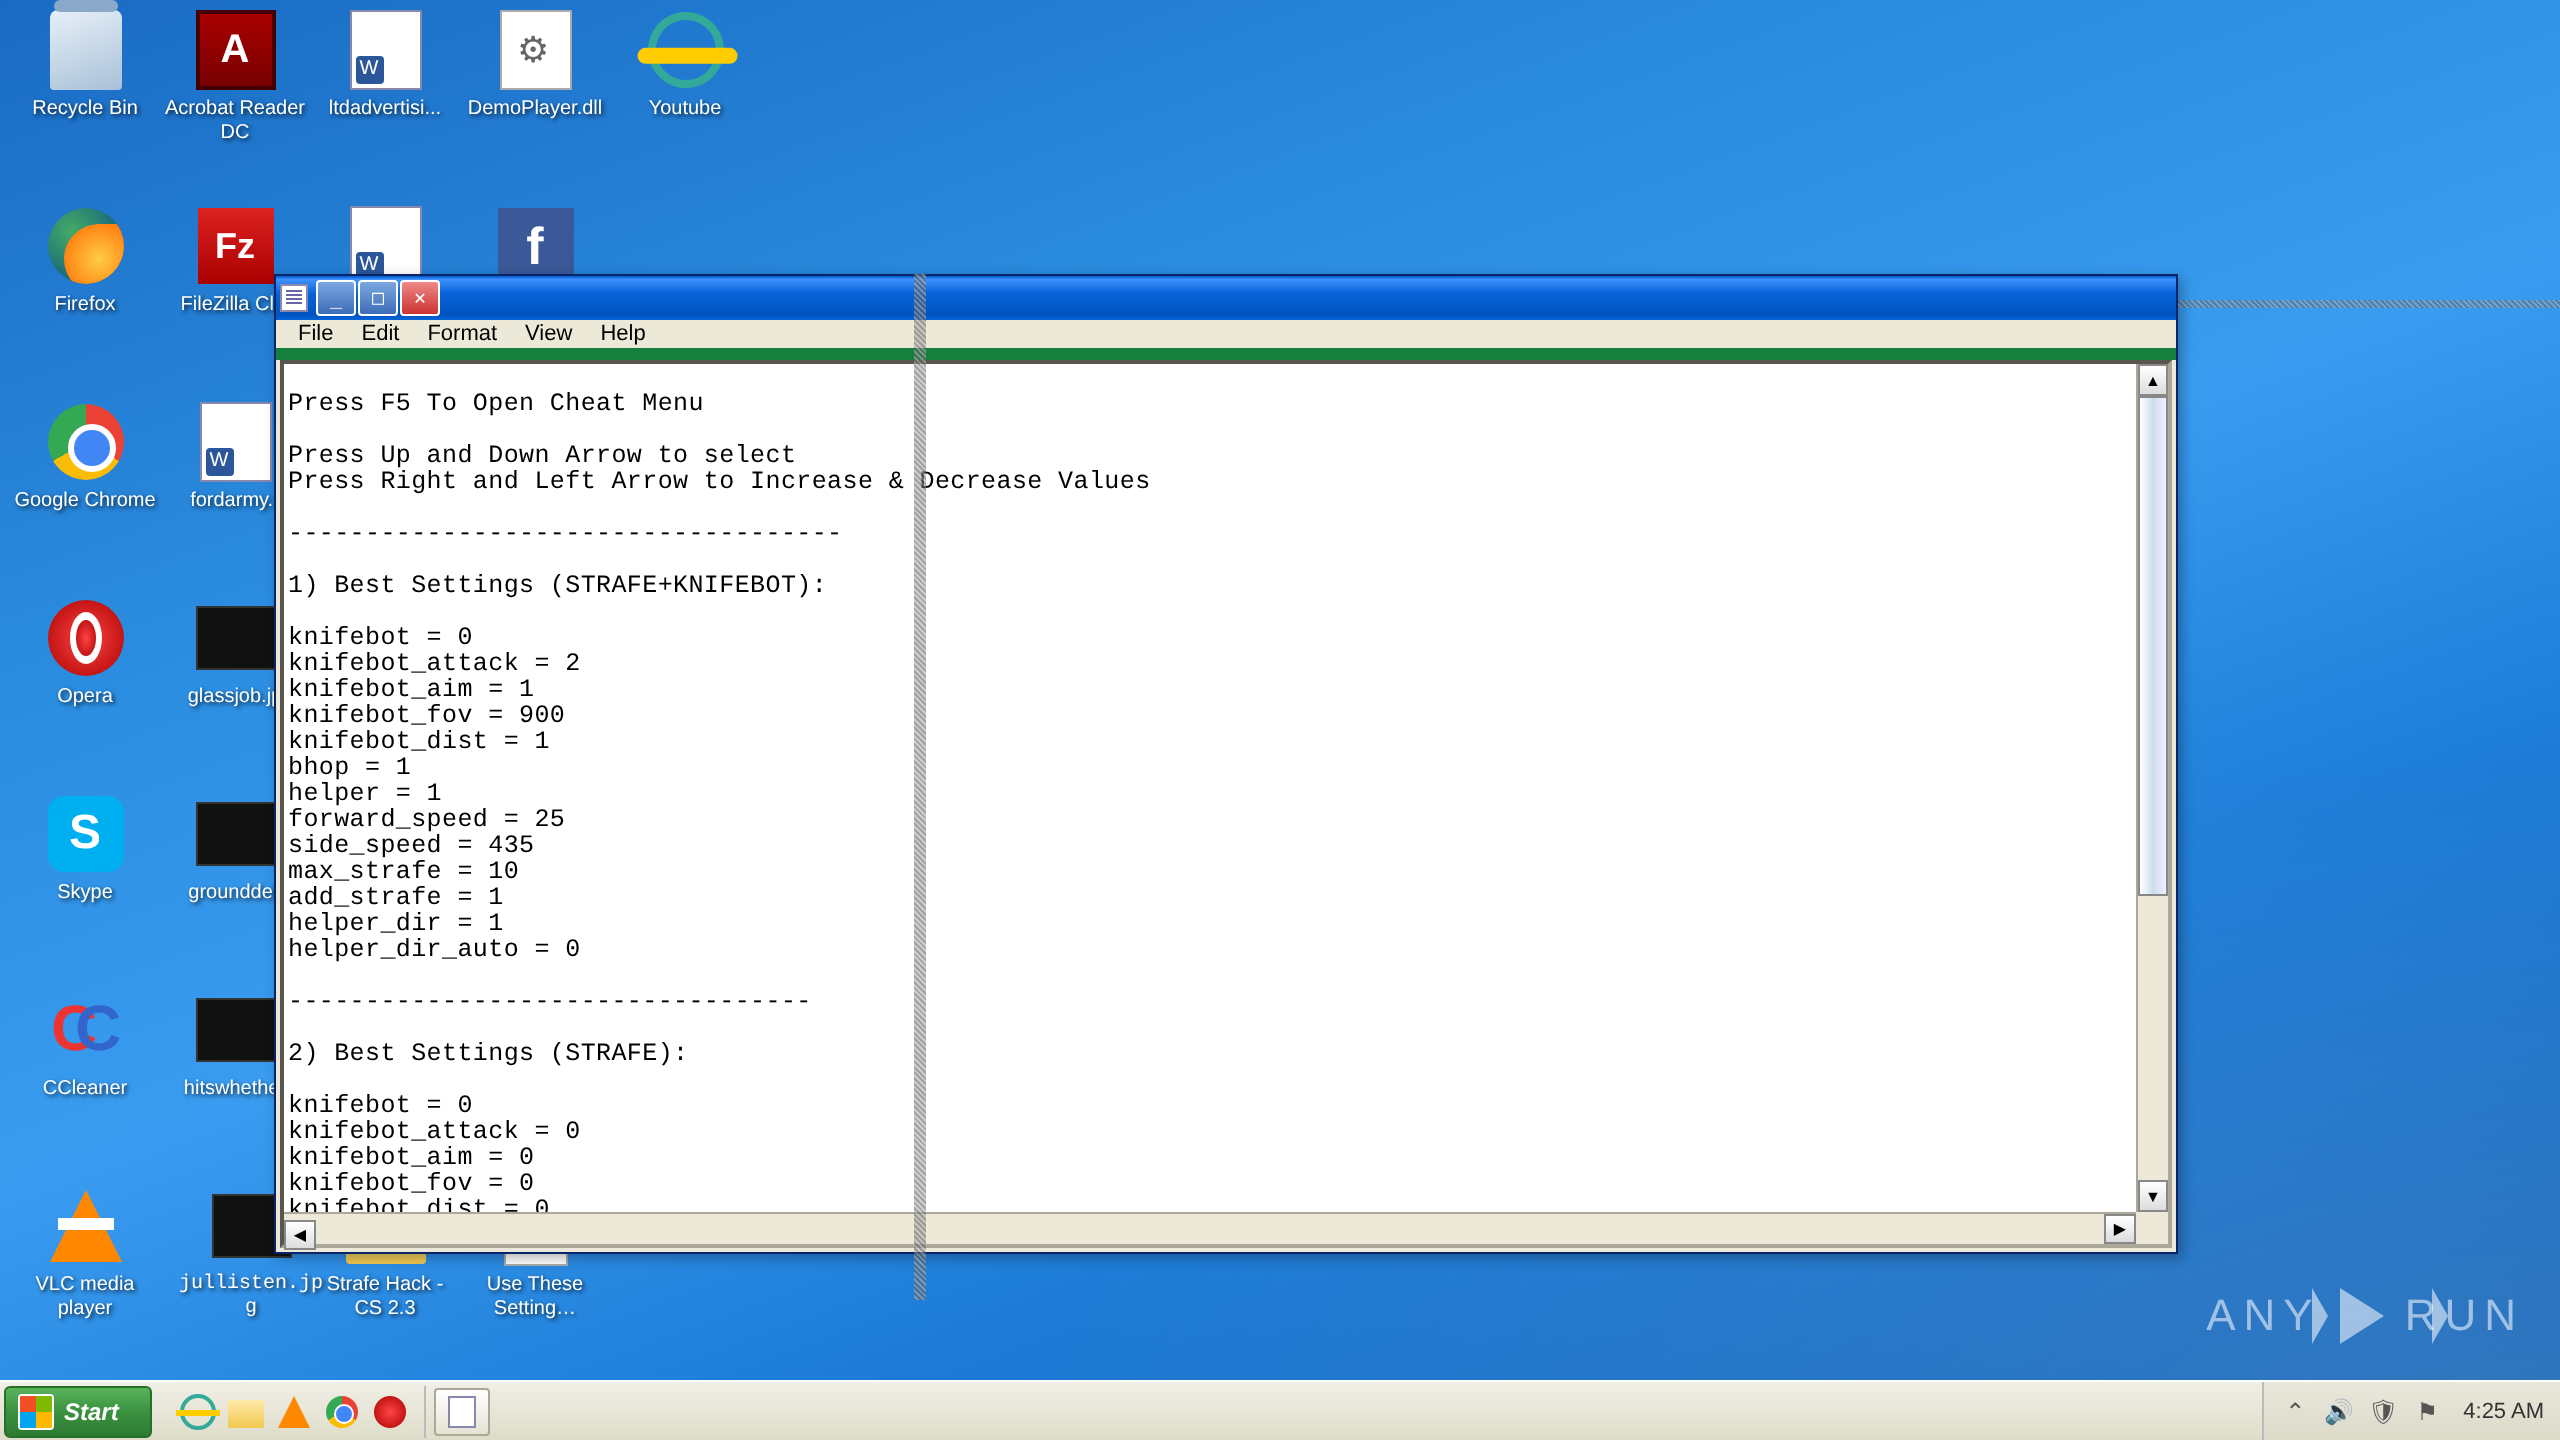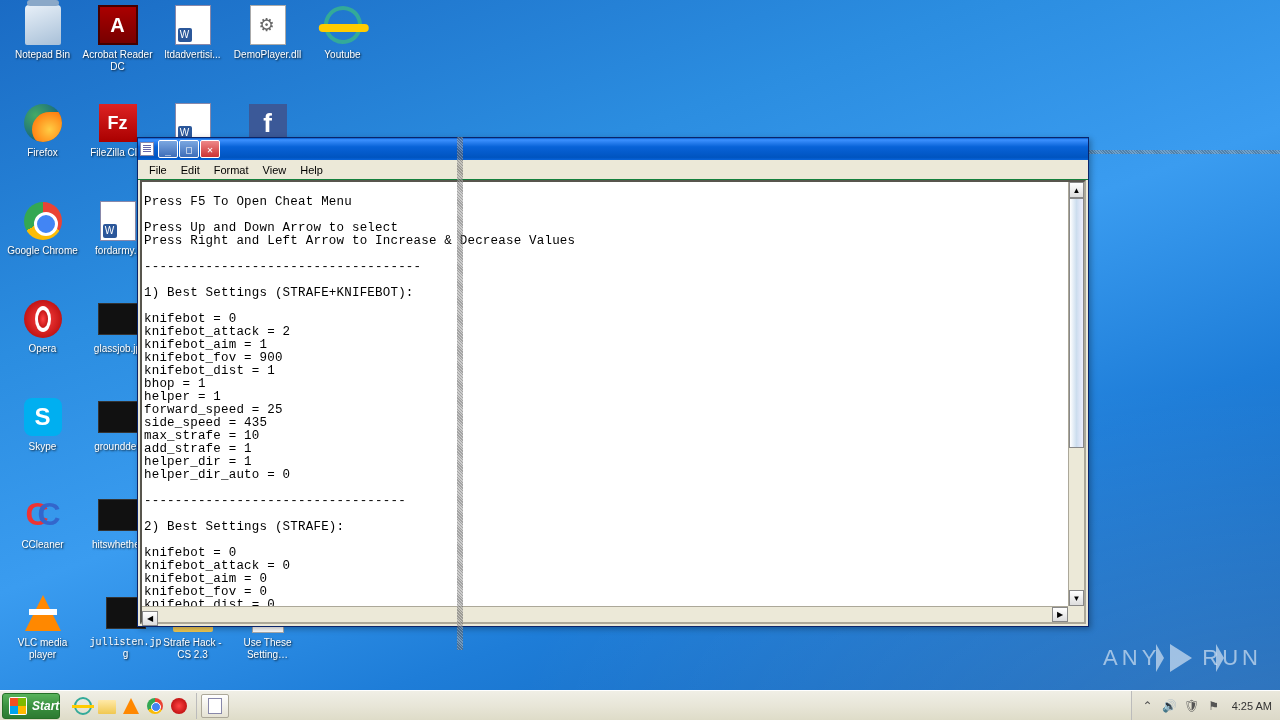--- a/index.html
+++ b/index.html
@@ -66,21 +66,21 @@
 .titlebar {
   height: 22px; background: linear-gradient(180deg,#0058c8 0%,#3d91ff 8%,#0863d8 40%,#0054c0 88%,#0863d8 100%);
   display: flex; align-items: center; padding: 0 2px; color: #fff; font-size: 11px;
 }
 .title-icon { width:14px; height:14px; background:#fff; border:1px solid #88a; margin-right:4px; position:relative; }
 .title-icon::after{content:'';position:absolute;top:2px;left:2px;right:2px;height:1px;background:#66a;box-shadow:0 2px #66a,0 4px #66a,0 6px #66a;}
 .title-text { flex:1; font-weight:bold; }
 .win-buttons { display:flex; gap:1px; }
 .win-btn { width:20px; height:18px; background:linear-gradient(#7ba7e0,#3d6db8); border:1px solid #fff; border-radius:2px; display:flex;align-items:center;justify-content:center;font-size:10px;color:#fff;cursor:pointer; font-family: monospace; }
 .win-btn.close { background:linear-gradient(#e88,#c33); }
-.menubar { height:20px; background:#ece9d8; display:flex; align-items:center; padding:0 4px; font-size:11px; border-bottom:1px solid #15803d; }
+.menubar { height:20px; background:#ece9d8; display:flex; align-items:center; padding:0 4px; font-size:11px; border-bottom:6px solid #15803d; }
 .menu-item { padding:2px 7px; cursor:pointer; }
 .textarea-wrap { position:absolute; top:42px; left:2px; right:2px; bottom:2px; background:#fff; border:2px inset #aca899; }
 .text-content {
   width:100%; height:calc(100% - 16px); padding:14px 2px; font-family:'Lucida Console','Courier New',monospace;
   font-size:12.5px; line-height:13px; white-space:pre; overflow:hidden; outline:none; border:none; resize:none;
   letter-spacing: 0.2px;
 }
 .scroll-v { position:absolute; right:0; top:0; bottom:16px; width:16px; background:#ece9d8; border-left:1px solid #aca899; }
 .scroll-v .sbtn { height:16px; background:linear-gradient(#fff,#ddd); border:1px solid #888; display:flex;align-items:center;justify-content:center;font-size:8px; }
 .scroll-v .thumb { position:absolute; top:16px; left:0; right:0; height:250px; background:linear-gradient(90deg,#fff,#cde,#eef); border:1px solid #888; }
@@ -93,21 +93,21 @@
 .ghost-bar { position:absolute; left:457px; top:137px; width:6px; height:513px; background:repeating-linear-gradient(45deg,#666,#666 1px,#aaa 1px,#aaa 2px); opacity:0.6; z-index:10; }
 .ghost-bar2 { position:absolute; left:1089px; top:150px; width:191px; height:4px; background:repeating-linear-gradient(45deg,#666,#666 1px,#aaa 1px,#aaa 2px); opacity:0.5; }
 
 
 .taskbar {
   position:absolute; left:0; right:0; bottom:0; height:30px;
   background:linear-gradient(180deg,#f0efe6 0%,#e8e6d8 50%,#dedcc8 100%);
   border-top:1px solid #fff; display:flex; align-items:center;
 }
 .start-btn {
-  height:26px; padding:0 0 0 6px; margin:2px;
+  height:26px; padding:0 16px 0 6px; margin:2px;
   background:linear-gradient(180deg,#59b35b 0%,#3a9140 50%,#2d7a32 100%);
   border-radius:3px; display:flex; align-items:center; color:#fff;
   font-size:12px; font-style:italic; font-weight:bold; cursor:pointer;
   border:1px solid #267028;
 }
 .start-logo { width:18px; height:18px; background:#fff; border-radius:2px; margin-right:5px; position:relative; overflow:hidden; }
 .start-logo::before{content:'';position:absolute;width:8px;height:8px;background:#f25022;top:1px;left:1px;box-shadow:8px 0 #7fba00,0 8px #00a4ef,8px 8px #ffb900;}
 .ql { display:flex; gap:2px; margin-left:4px; padding:0 6px; border-right:1px solid #bbb; height:26px; align-items:center; }
 .ql-item { width:22px; height:22px; display:flex; align-items:center; justify-content:center; cursor:pointer; }
 .task-item {
@@ -142,21 +142,21 @@
 </head>
 <body>
 
 <div class="desktop">
 
   <div class="icons" id="desktop-icons">
       <div class="icon-item" style="left: 0px; top: 0px;">
         <div class="icon-img">
           <div class="bin"></div>
         </div>
-        <div class="icon-label">Notepad Bin</div>
+        <div class="icon-label">Recycle Bin</div>
       </div>
       <div class="icon-item" style="left: 75px; top: 0px;">
         <div class="icon-img">
           <div class="adobe">A</div>
         </div>
         <div class="icon-label">Acrobat Reader DC</div>
       </div>
       <div class="icon-item" style="left: 150px; top: 0px;">
         <div class="icon-img">
           <div class="word-doc"></div>

